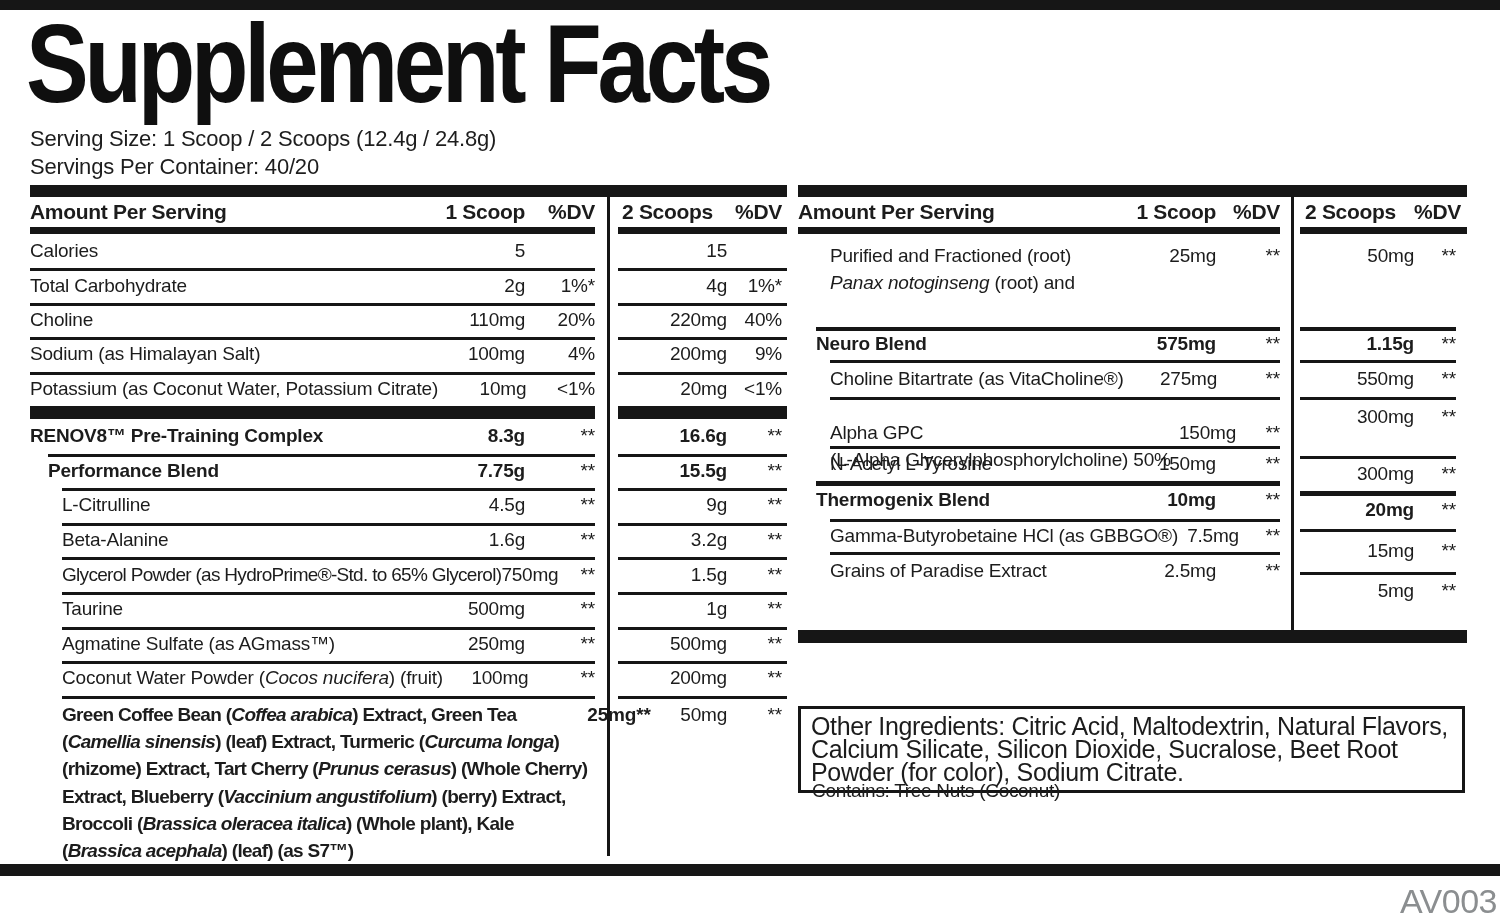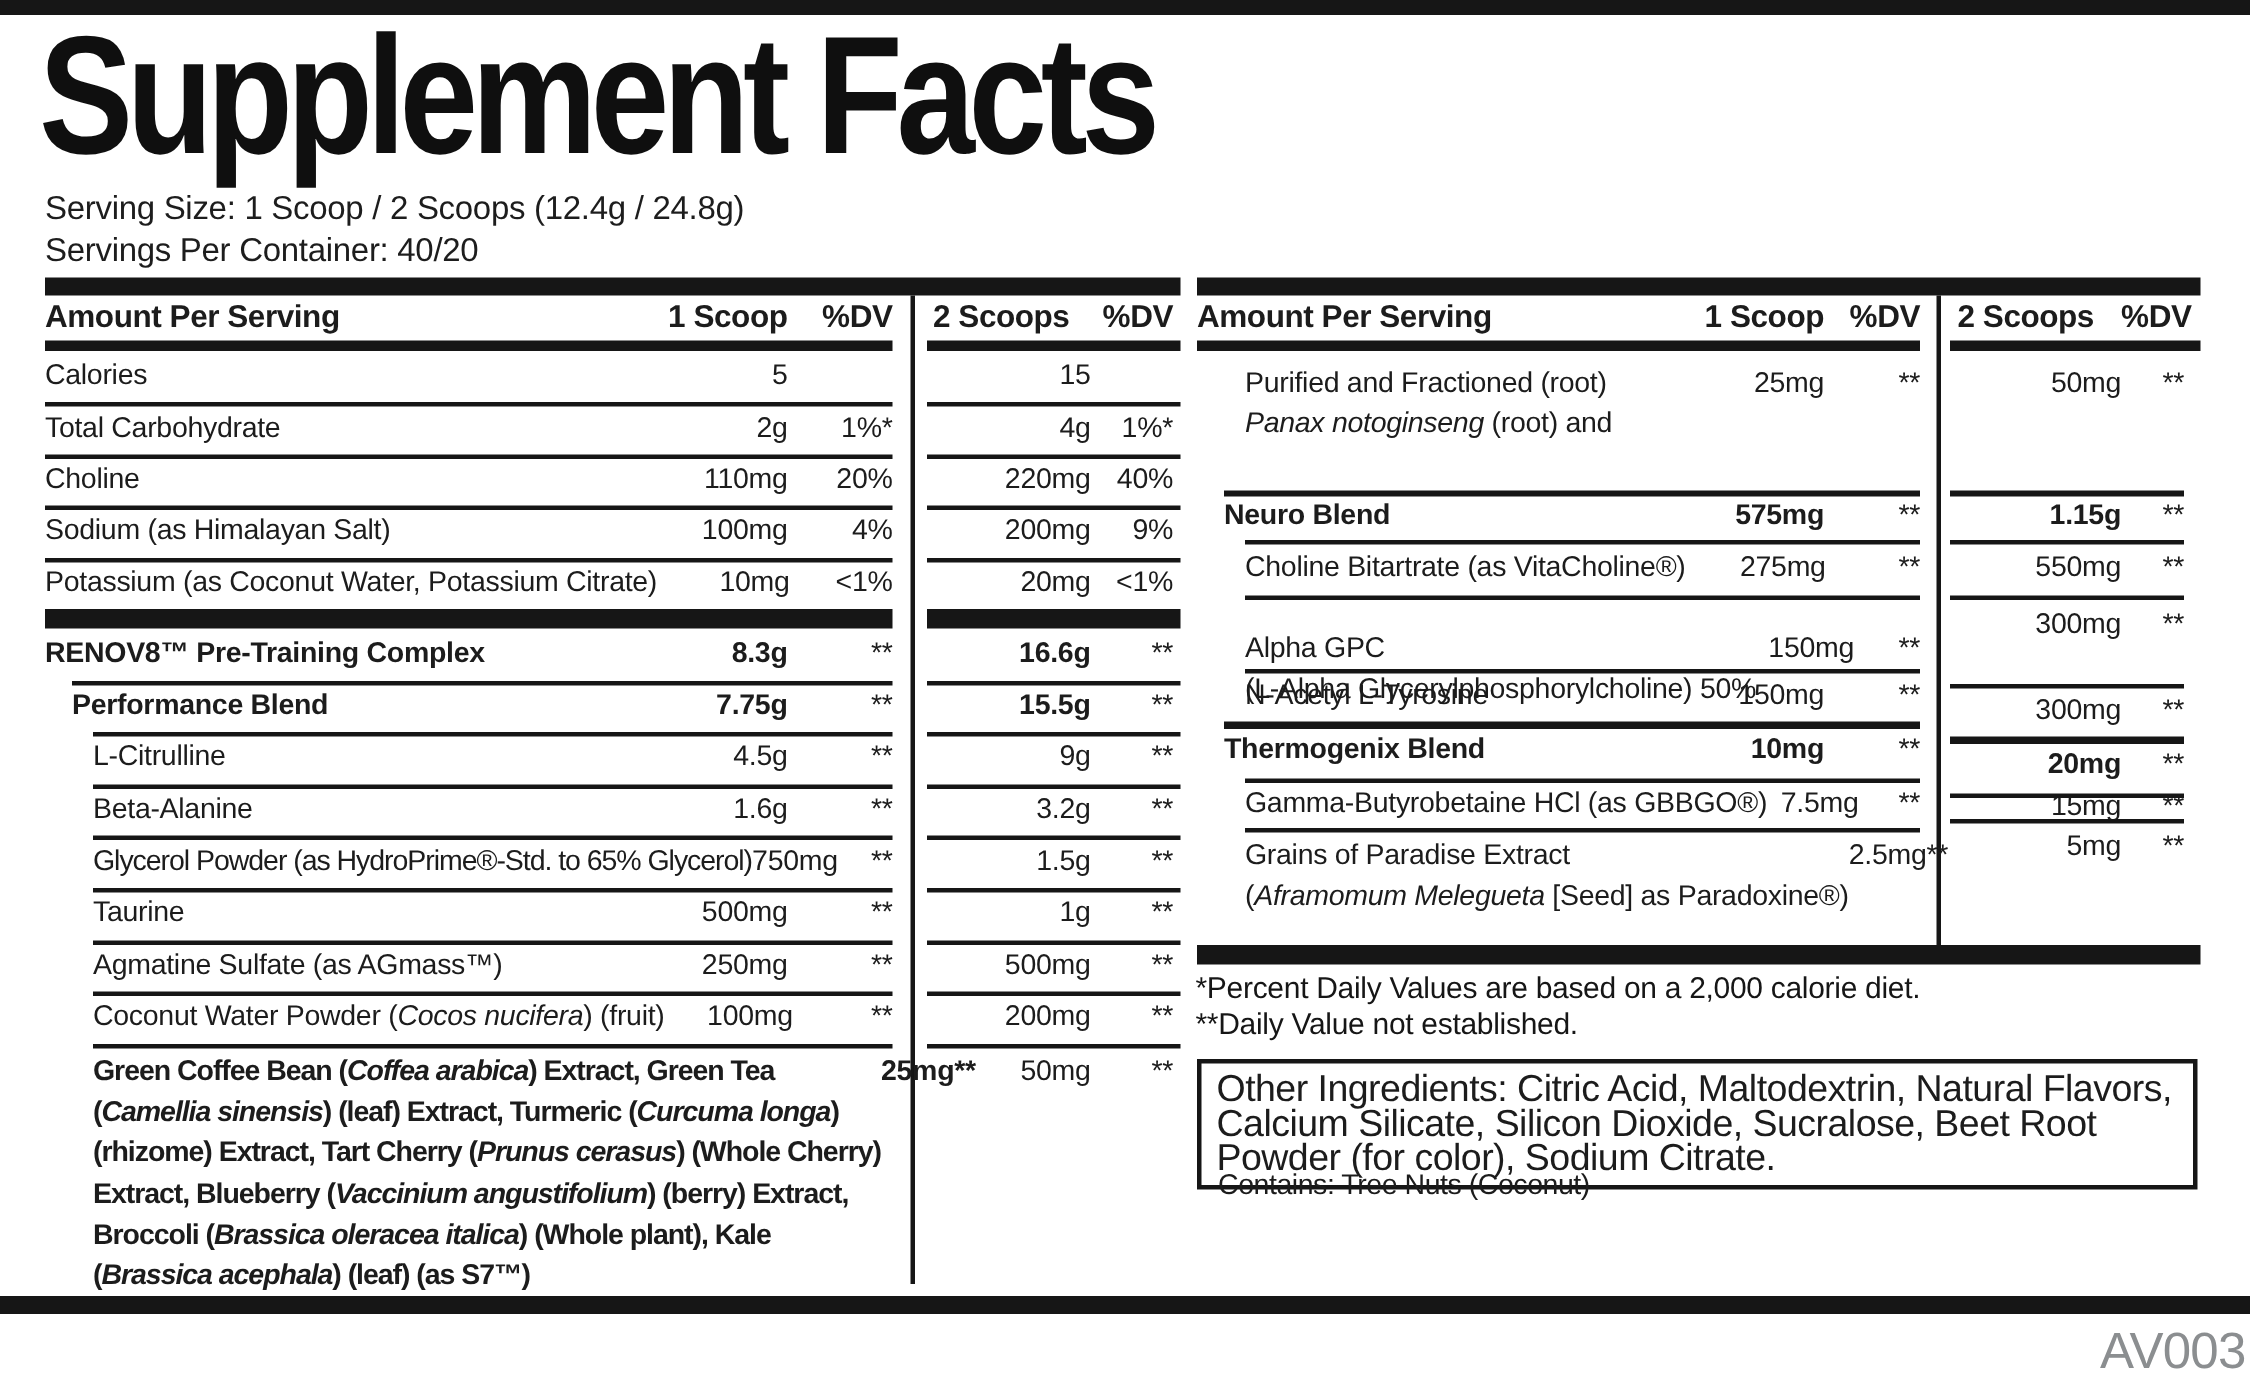--- a/index.html
+++ b/index.html
@@ -302,21 +302,20 @@
     <div class="row" style="height:33px;">
       <span class="rule rl2"></span>
       <span class="name i2">Gamma-Butyrobetaine HCl (as GBBGO®)</span>
       <span class="amt">7.5mg</span>
       <span class="dv">**</span>
     </div>
     <div class="row ml" style="height:62px;padding-top:5px;">
       <span class="rule rl2"></span>
       <span class="name i2 lines">
         <div><span>Grains of Paradise Extract</span></div>
-        <div><span>(</span><i>Aframomum Melegueta</i><span> [Seed] as Paradoxine®)</span></div>
       </span>
       <span class="amt" style="line-height:27.3px;">2.5mg</span>
       <span class="dv" style="line-height:27.3px;">**</span>
     </div>
   </div>
 
   <div class="rows rc" style="left:1300px;top:234px;width:162px;padding-right:6px;">
     <div class="row ml" style="height:93px;padding-top:8px;">
       <span class="amt" style="line-height:27.3px;">50mg</span>
       <span class="dv" style="line-height:27.3px;">**</span>
@@ -339,37 +338,33 @@
     <div class="row" style="height:35px;">
       <span class="rule rl0"></span>
       <span class="amt">300mg</span>
       <span class="dv">**</span>
     </div>
     <div class="row b" style="height:38px;">
       <span class="rule rl0" style="height:5px;"></span>
       <span class="amt">20mg</span>
       <span class="dv" style="font-weight:normal;">**</span>
     </div>
-    <div class="row" style="height:17px;">
+    <div class="row" style="height:43px;">
       <span class="rule rl0"></span>
       <span class="amt">15mg</span>
       <span class="dv">**</span>
     </div>
     <div class="row ml" style="height:62px;padding-top:5px;">
       <span class="rule rl0"></span>
       <span class="amt" style="line-height:27.3px;">5mg</span>
       <span class="dv" style="line-height:27.3px;">**</span>
     </div>
   </div>
 
   <div class="bar" style="left:798px;top:630px;width:669px;height:13px;"></div>
-  <div class="fnote" style="left:797px;top:648px;width:640px;">
-    <div>*Percent Daily Values are based on a 2,000 calorie diet.</div>
-    <div>**Daily Value not established.</div>
-  </div>
 
   <div class="oib" style="left:798px;top:706px;width:667px;">
     <span>Other Ingredients: Citric Acid, Maltodextrin, Natural Flavors, Calcium Silicate, Silicon Dioxide, Sucralose, Beet Root Powder (for color), Sodium Citrate.</span>
   </div>
 
   <div class="contains" style="left:812px;top:780px;">Contains: Tree Nuts (Coconut)</div>
 
   <div class="bar" style="left:0;top:864px;width:1500px;height:12px;"></div>
   <div class="code" style="right:3px;top:882px;">AV003</div>
 

